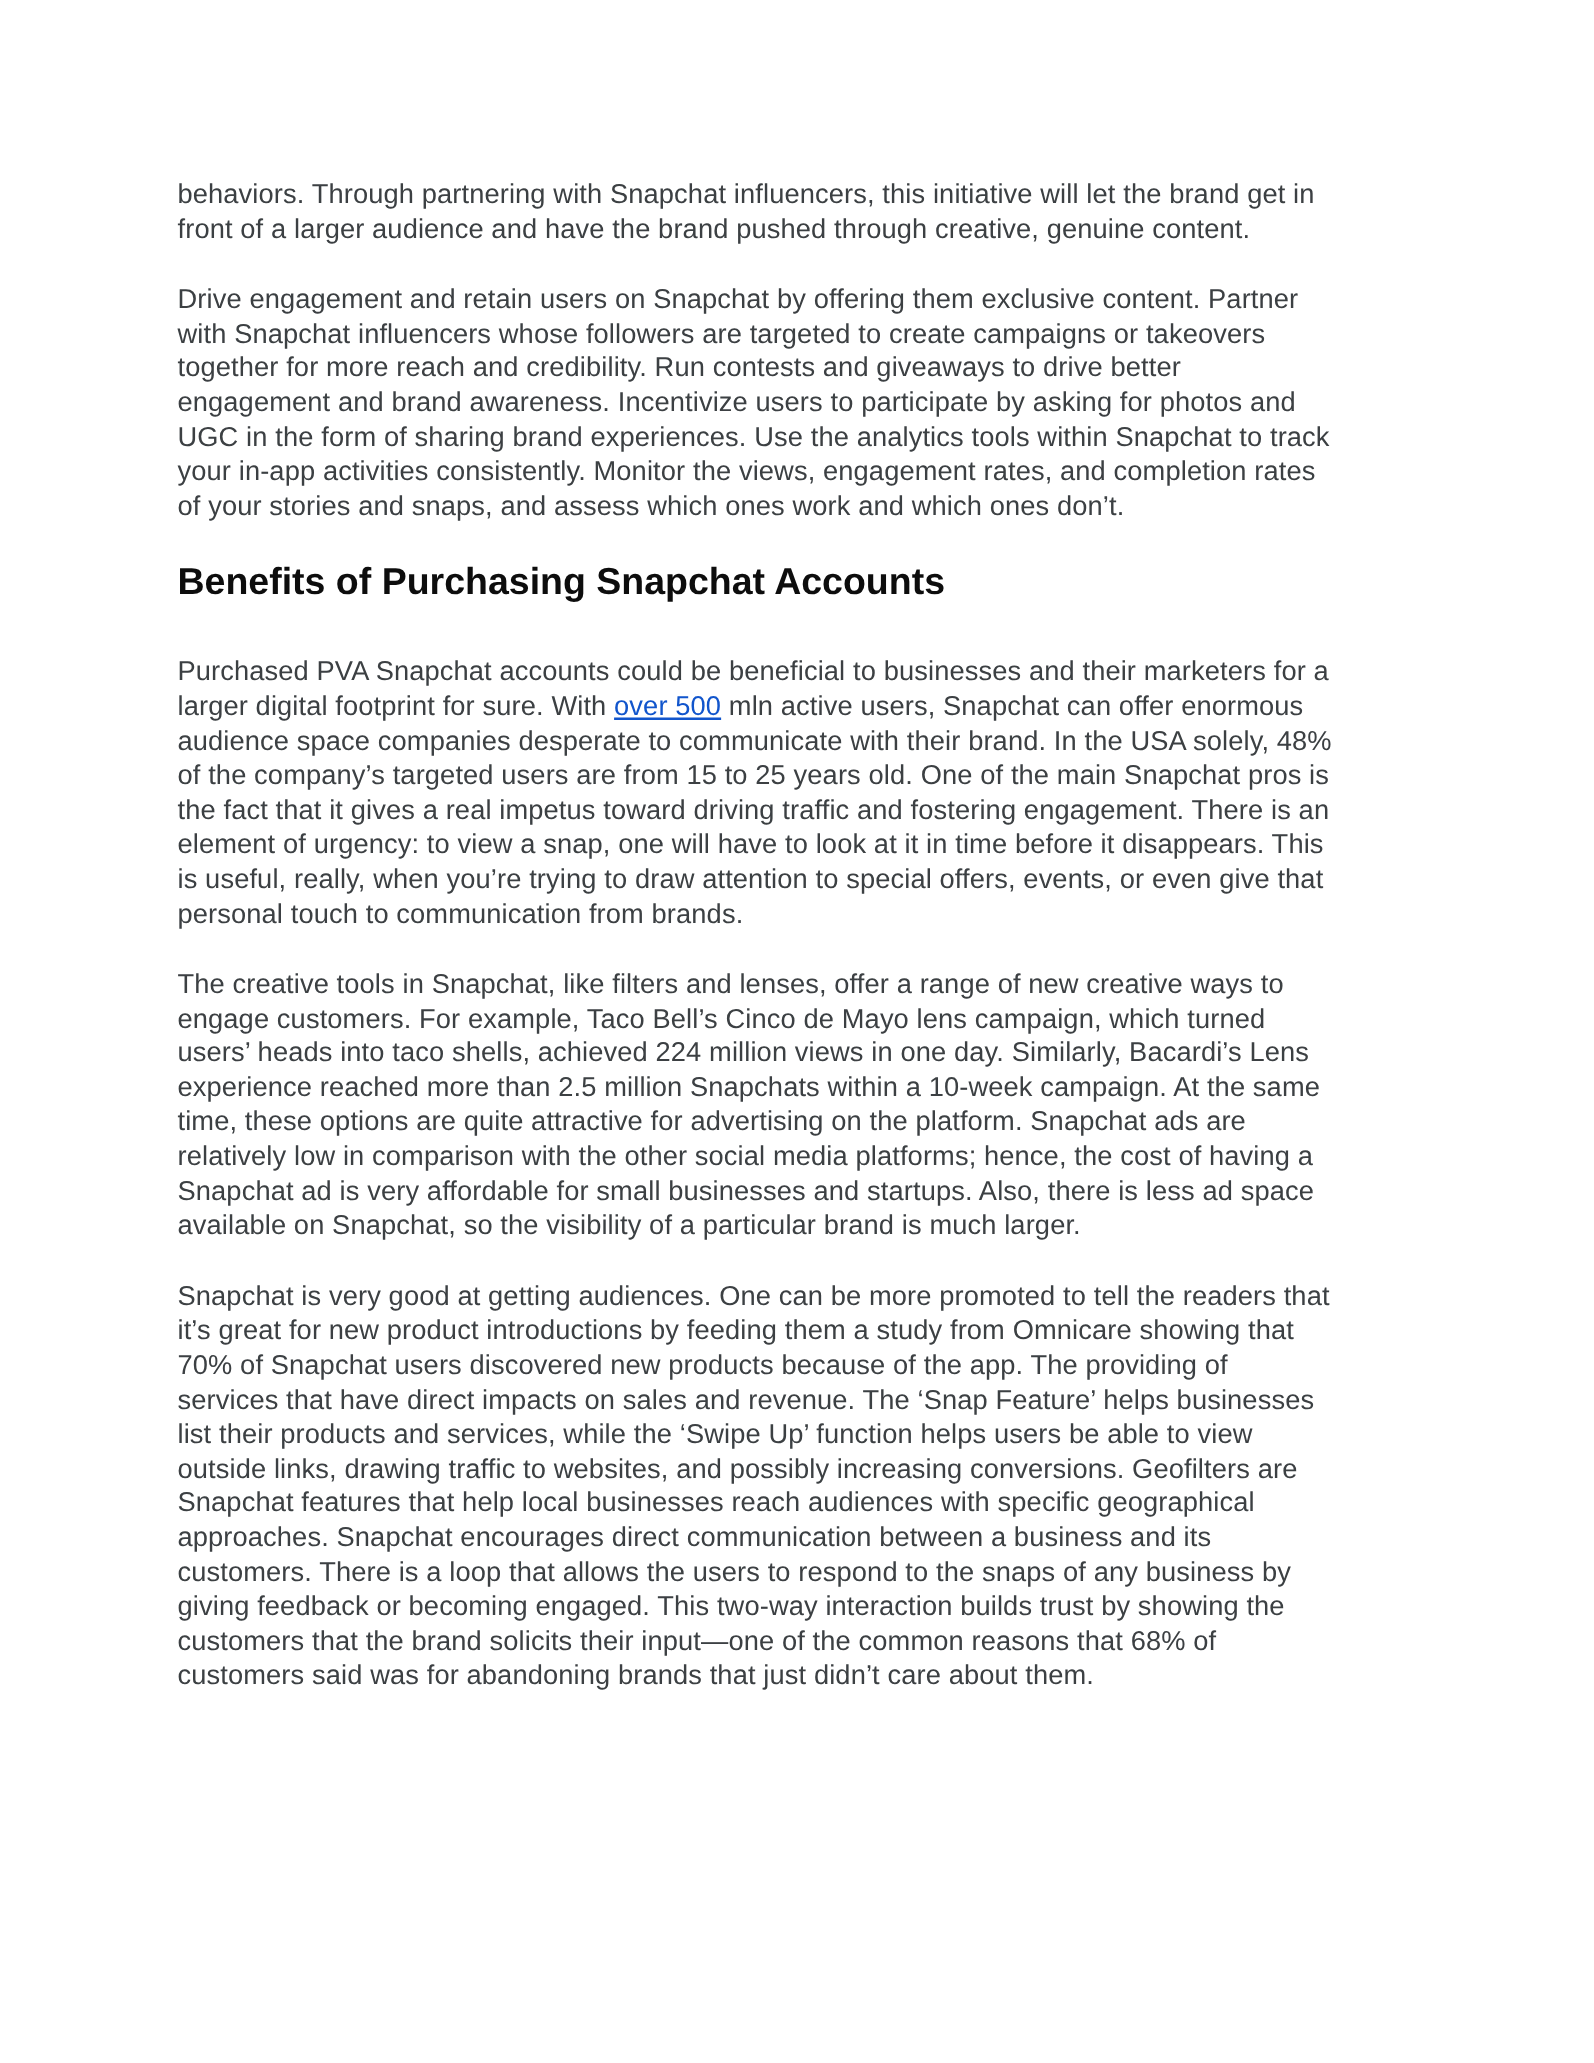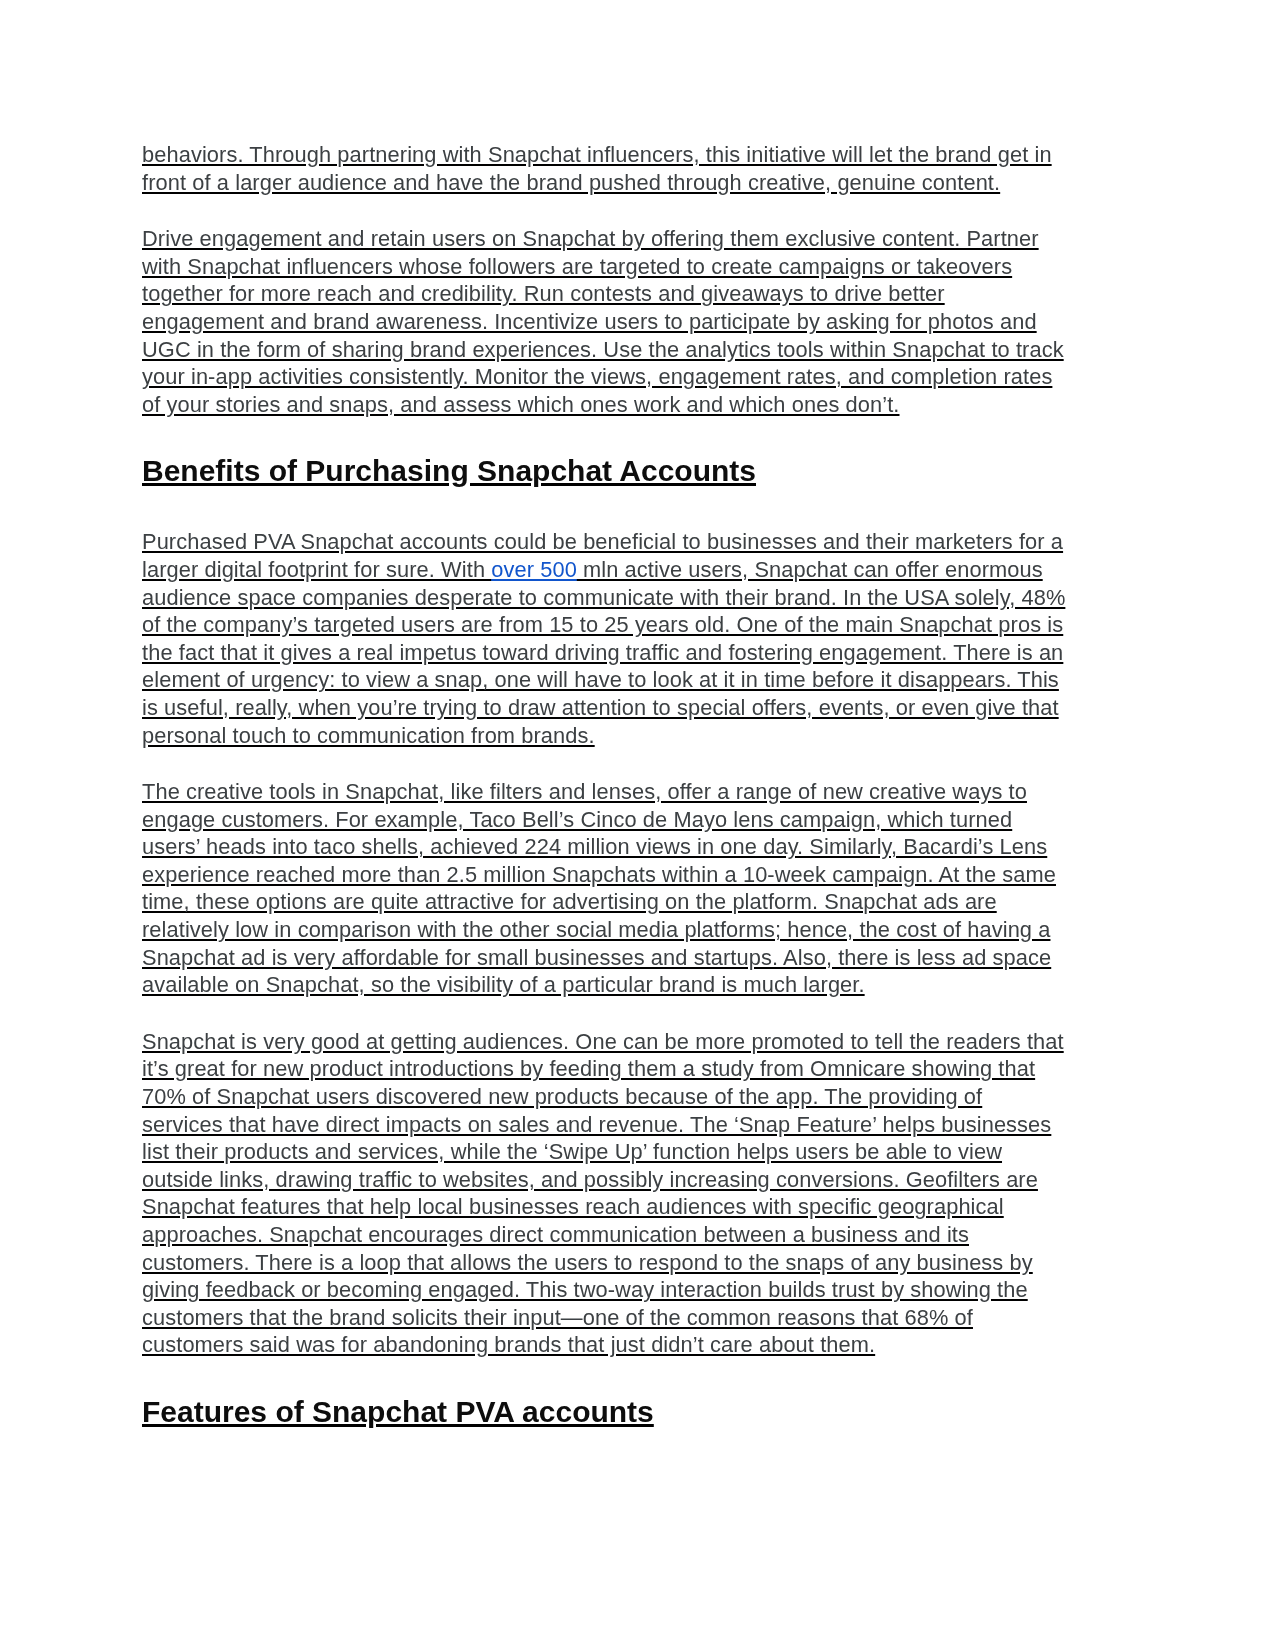--- a/index.html
+++ b/index.html
@@ -17,35 +17,34 @@
     font-family: "Liberation Sans", sans-serif;
     overflow: hidden;
   }
   .page {
     position: absolute;
     top: 0; left: 0;
     width: 1275px;
     height: 1648px;
     background: var(--page-background);
     padding: 141px 209px 0 142px;
-    text-decoration: underline;
   }
   .body-text {
     font-size: 21.8px;
     line-height: 27.6px;
     color: var(--body-text);
     margin: 0 0 29px 0;
     letter-spacing: 0.1px;
   }
   .doc-heading {
     font-size: 30px;
     line-height: 38px;
     font-weight: 700;
     color: var(--heading-text);
-    margin: 34px 0 38px 0;
+    margin: 24px 0 38px 0;
   }
   .doc-link {
     color: var(--link);
     text-decoration: underline;
     cursor: pointer;
     text-align: center;
   }
 </style>
 </head>
 <body>
@@ -57,15 +56,14 @@
   <p class="body-text">Drive engagement and retain users on Snapchat by offering them exclusive content. Partner with Snapchat influencers whose followers are targeted to create campaigns or takeovers together for more reach and credibility. Run contests and giveaways to drive better engagement and brand awareness. Incentivize users to participate by asking for photos and UGC in the form of sharing brand experiences. Use the analytics tools within Snapchat to track your in-app activities consistently. Monitor the views, engagement rates, and completion rates of your stories and snaps, and assess which ones work and which ones don’t.</p>
 
   <h2 class="doc-heading">Benefits of Purchasing Snapchat Accounts</h2>
 
   <p class="body-text"><span>Purchased PVA Snapchat accounts could be beneficial to businesses and their marketers for a larger digital footprint for sure. With </span><a class="doc-link" href="#">over 500</a><span> mln active users, Snapchat can offer enormous audience space companies desperate to communicate with their brand. In the USA solely, 48% of the company’s targeted users are from 15 to 25 years old. One of the main Snapchat pros is the fact that it gives a real impetus toward driving traffic and fostering engagement. There is an element of urgency: to view a snap, one will have to look at it in time before it disappears. This is useful, really, when you’re trying to draw attention to special offers, events, or even give that personal touch to communication from brands.</span></p>
 
   <p class="body-text">The creative tools in Snapchat, like filters and lenses, offer a range of new creative ways to engage customers. For example, Taco Bell’s Cinco de Mayo lens campaign, which turned users’ heads into taco shells, achieved 224 million views in one day. Similarly, Bacardi’s Lens experience reached more than 2.5 million Snapchats within a 10-week campaign. At the same time, these options are quite attractive for advertising on the platform. Snapchat ads are relatively low in comparison with the other social media platforms; hence, the cost of having a Snapchat ad is very affordable for small businesses and startups. Also, there is less ad space available on Snapchat, so the visibility of a particular brand is much larger.</p>
 
   <p class="body-text">Snapchat is very good at getting audiences. One can be more promoted to tell the readers that it’s great for new product introductions by feeding them a study from Omnicare showing that 70% of Snapchat users discovered new products because of the app. The providing of services that have direct impacts on sales and revenue. The ‘Snap Feature’ helps businesses list their products and services, while the ‘Swipe Up’ function helps users be able to view outside links, drawing traffic to websites, and possibly increasing conversions. Geofilters are Snapchat features that help local businesses reach audiences with specific geographical approaches. Snapchat encourages direct communication between a business and its customers. There is a loop that allows the users to respond to the snaps of any business by giving feedback or becoming engaged. This two-way interaction builds trust by showing the customers that the brand solicits their input—one of the common reasons that 68% of customers said was for abandoning brands that just didn’t care about them.</p>
 
-  <h2 class="doc-heading">Features of Snapchat PVA accounts</h2>
 
 </div>
 
 </body></html>

